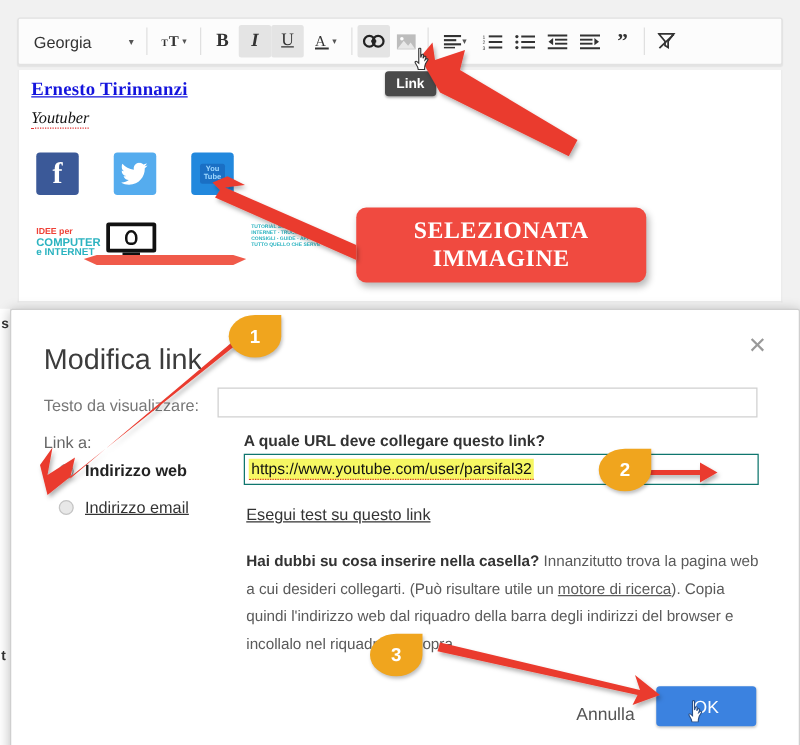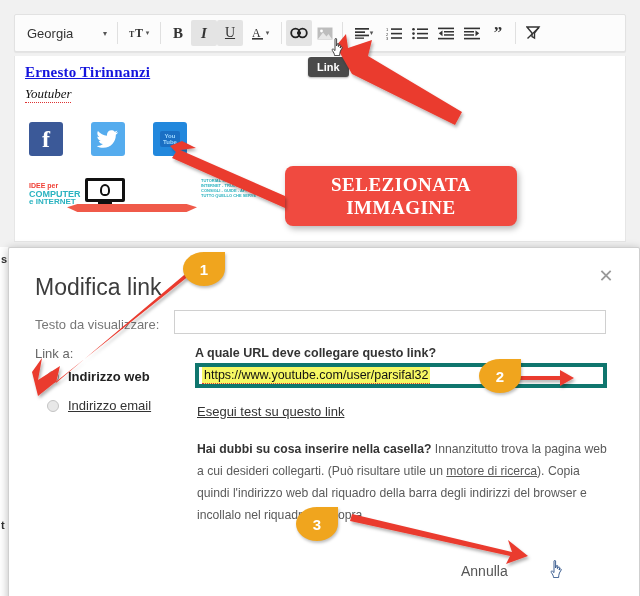--- a/index.html
+++ b/index.html
@@ -139,21 +139,21 @@
   .radio.off { background:#e8e8e8; border-color:#c4c4c4; }
   .r-label { font-size:13px; color:#222; }
   .r1 .r-label { font-weight:bold; }
   .r2 .r-label { text-decoration:underline; color:#333; }
 
   .url-q {
     position:absolute; left:186px; top:98px; font-size:12.5px; font-weight:bold; color:#333;
   }
   .url-field {
     position:absolute; left:186px; top:115px; width:412px; height:25px;
-    border:4px solid #0f766e; background:#fff; display:flex; align-items:center;
+    border:1px solid #0f766e; background:#fff; display:flex; align-items:center;
   }
   .url-val {
     font-size:12.5px; color:#111; background:#f6f763; padding:1px 2px;
     border-bottom:1px dotted #d33; margin-left:3px;
   }
   .test-link {
     position:absolute; left:188px; top:156px; font-size:13px; color:#333;
     text-decoration:underline;
   }
   .help {
@@ -390,20 +390,21 @@
     <div class="url-field">
       <span class="url-val">https://www.youtube.com/user/parsifal32</span>
     </div>
     <div class="test-link">Esegui test su questo link</div>
 
     <div class="help">
       <b>Hai dubbi su cosa inserire nella casella?</b><span> Innanzitutto trova la pagina web a cui desideri collegarti. (Può risultare utile un </span><u>motore di ricerca</u><span>). Copia quindi l'indirizzo web dal riquadro della barra degli indirizzi del browser e incollalo nel riquadro qui sopra.</span>
     </div>
 
     <div class="btn-cancel">Annulla</div>
+    <div class="btn-ok">OK</div>
   </div>
 
   <svg class="anno" viewBox="0 0 640 596">
     <defs>
       <filter id="sh" x="-30%" y="-30%" width="170%" height="170%">
         <feDropShadow dx="1.5" dy="2.5" stdDeviation="1.6" flood-color="#000" flood-opacity="0.3"></feDropShadow>
       </filter>
     </defs>
 
     <g filter="url(#sh)">

